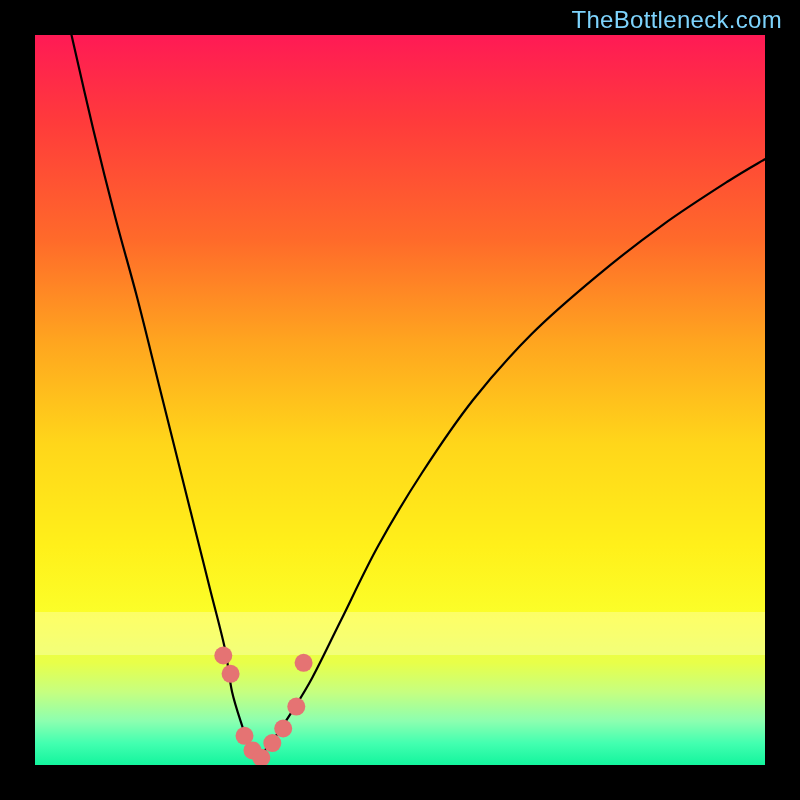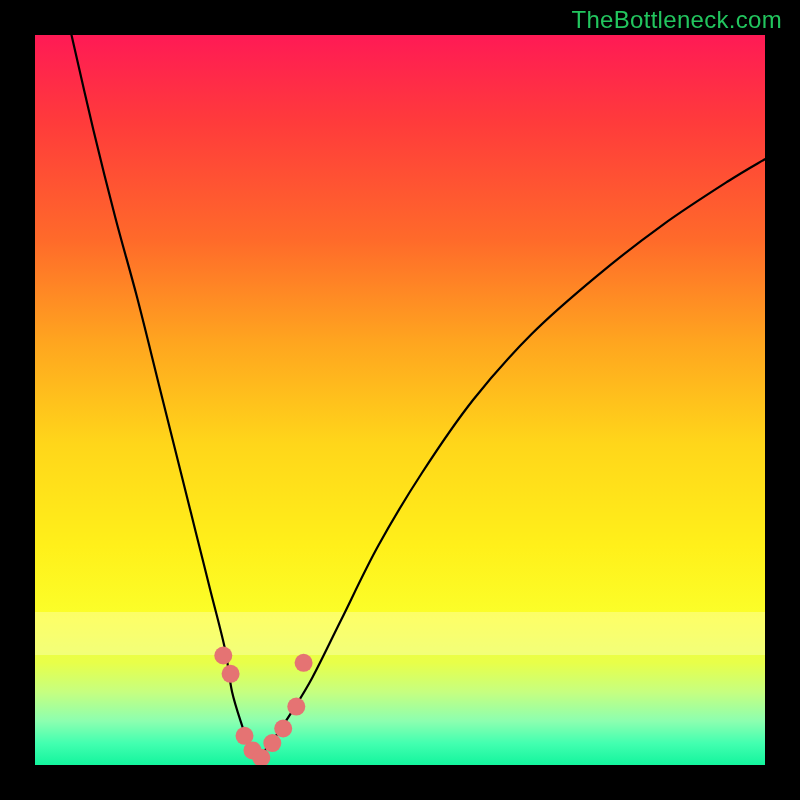--- a/index.html
+++ b/index.html
@@ -52,21 +52,21 @@
     position: absolute;
     top: 0;
     left: 0;
     width: 730px;
     height: 730px;
   }
   .watermark {
     position: absolute;
     top: 6px;
     right: 18px;
-    color: #22c55e;
+    color: #7dd3fc;
     font-family: Arial, Helvetica, sans-serif;
     font-size: 24px;
     font-weight: 500;
     letter-spacing: 0.3px;
   }
 </style>
 </head>
 <body>
 
 <div class="frame">

